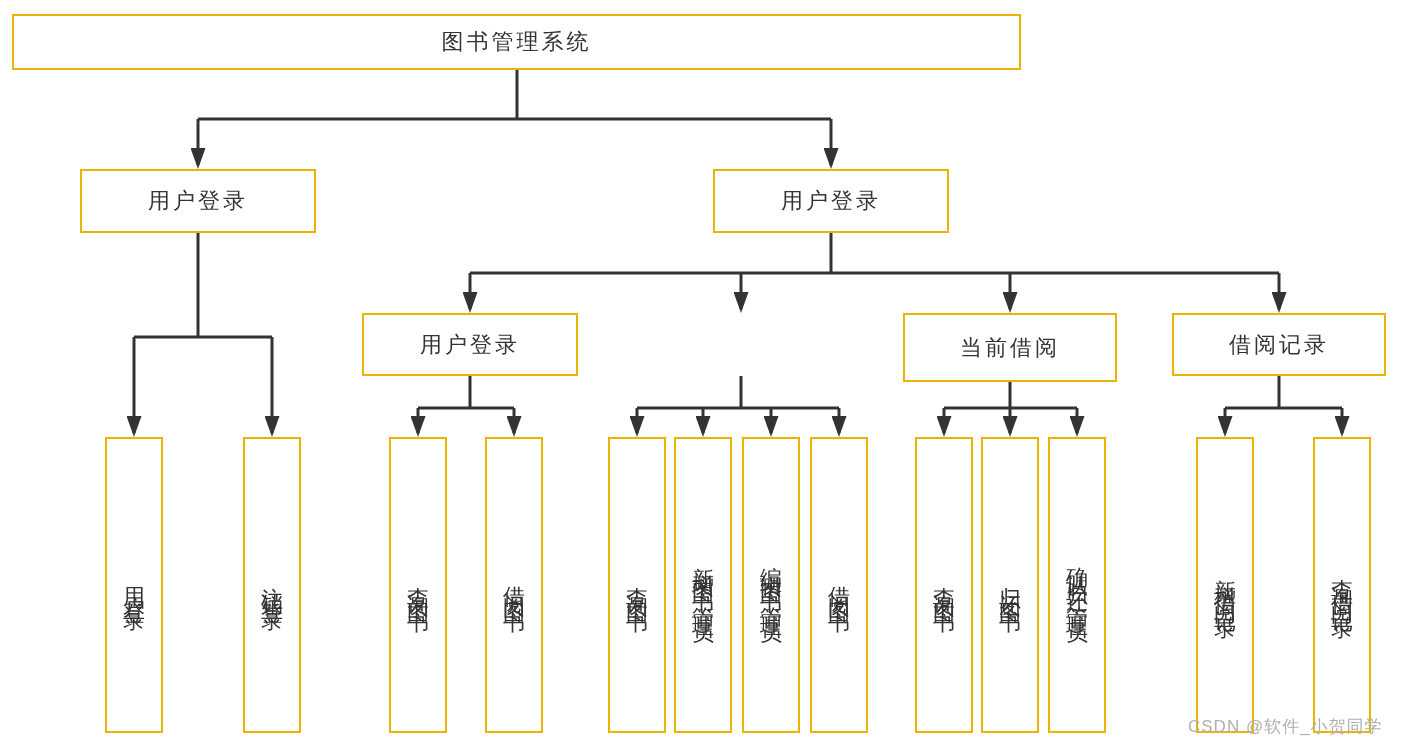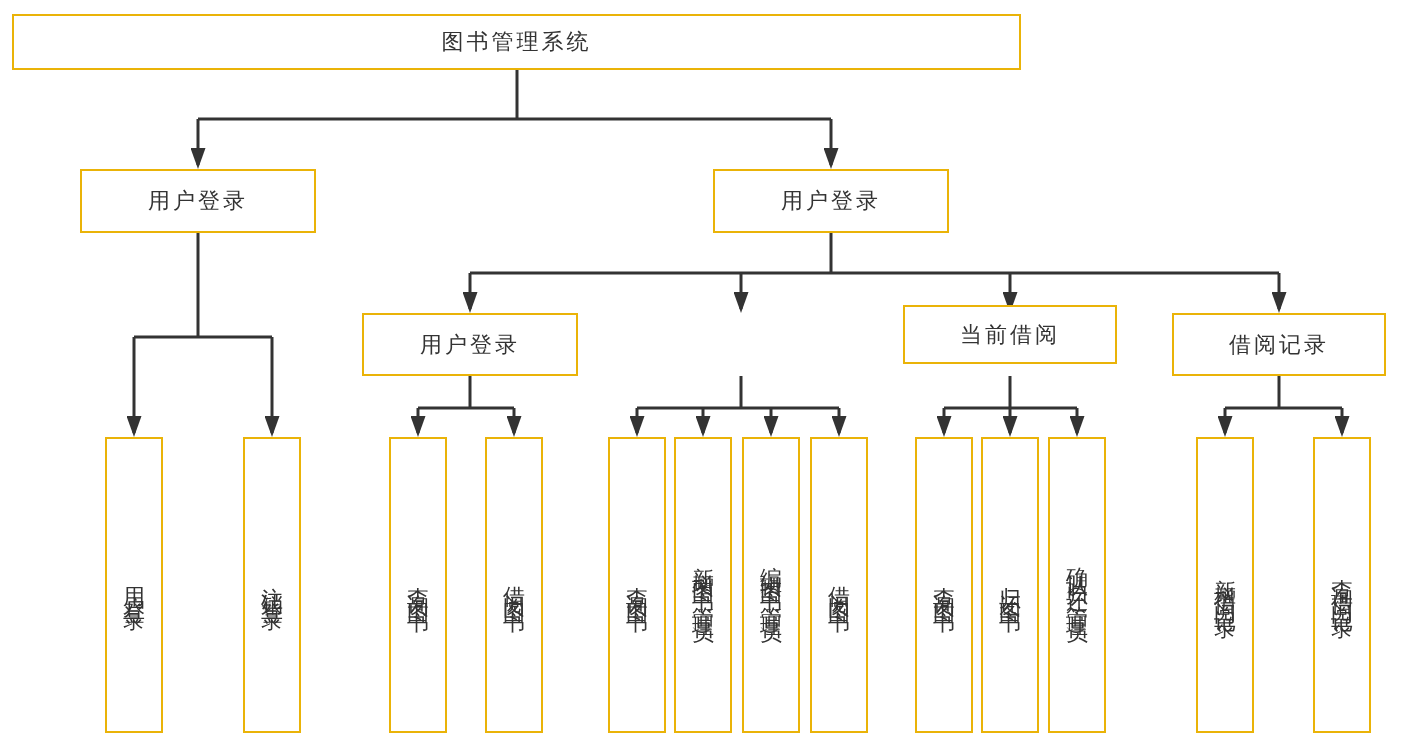--- a/index.html
+++ b/index.html
@@ -115,32 +115,33 @@
 
   <div class="node h" style="left:12px;top:14px;width:1009px;height:56px">图书管理系统</div>
 
   <div class="node h" style="left:80px;top:169px;width:236px;height:64px">用户登录</div>
   <div class="node h" style="left:713px;top:169px;width:236px;height:64px">用户登录</div>
 
   <div class="node v" style="left:105px;top:437px;width:58px;height:296px">用户登录</div>
   <div class="node v" style="left:243px;top:437px;width:58px;height:296px">注销登录</div>
 
   <div class="node h" style="left:362px;top:313px;width:216px;height:63px">用户登录</div>
-  <div class="node h" style="left:903px;top:305px;width:214px;height:59px">当前借阅</div>
+  <div class="node h" style="left:903px;top:313px;width:214px;height:69px">当前借阅</div>
   <div class="node h" style="left:1172px;top:313px;width:214px;height:63px">借阅记录</div>
 
   <div class="node v" style="left:389px;top:437px;width:58px;height:296px">查询图书</div>
   <div class="node v" style="left:485px;top:437px;width:58px;height:296px">借阅图书</div>
 
   <div class="node v" style="left:608px;top:437px;width:58px;height:296px">查询图书</div>
   <div class="node v" style="left:674px;top:437px;width:58px;height:296px">新增图书（管理员）</div>
   <div class="node v" style="left:742px;top:437px;width:58px;height:296px">编辑图书（管理员）</div>
   <div class="node v" style="left:810px;top:437px;width:58px;height:296px">借阅图书</div>
 
   <div class="node v" style="left:915px;top:437px;width:58px;height:296px">查询图书</div>
   <div class="node v" style="left:981px;top:437px;width:58px;height:296px">归还图书</div>
   <div class="node v" style="left:1048px;top:437px;width:58px;height:296px">确认归还（管理员）</div>
 
   <div class="node v" style="left:1196px;top:437px;width:58px;height:296px">新增借阅记录</div>
   <div class="node v" style="left:1313px;top:437px;width:58px;height:296px">查询借阅记录</div>
 
+  <div class="watermark">CSDN @软件_小贺同学</div>
 
 </div>
 
 </body></html>

